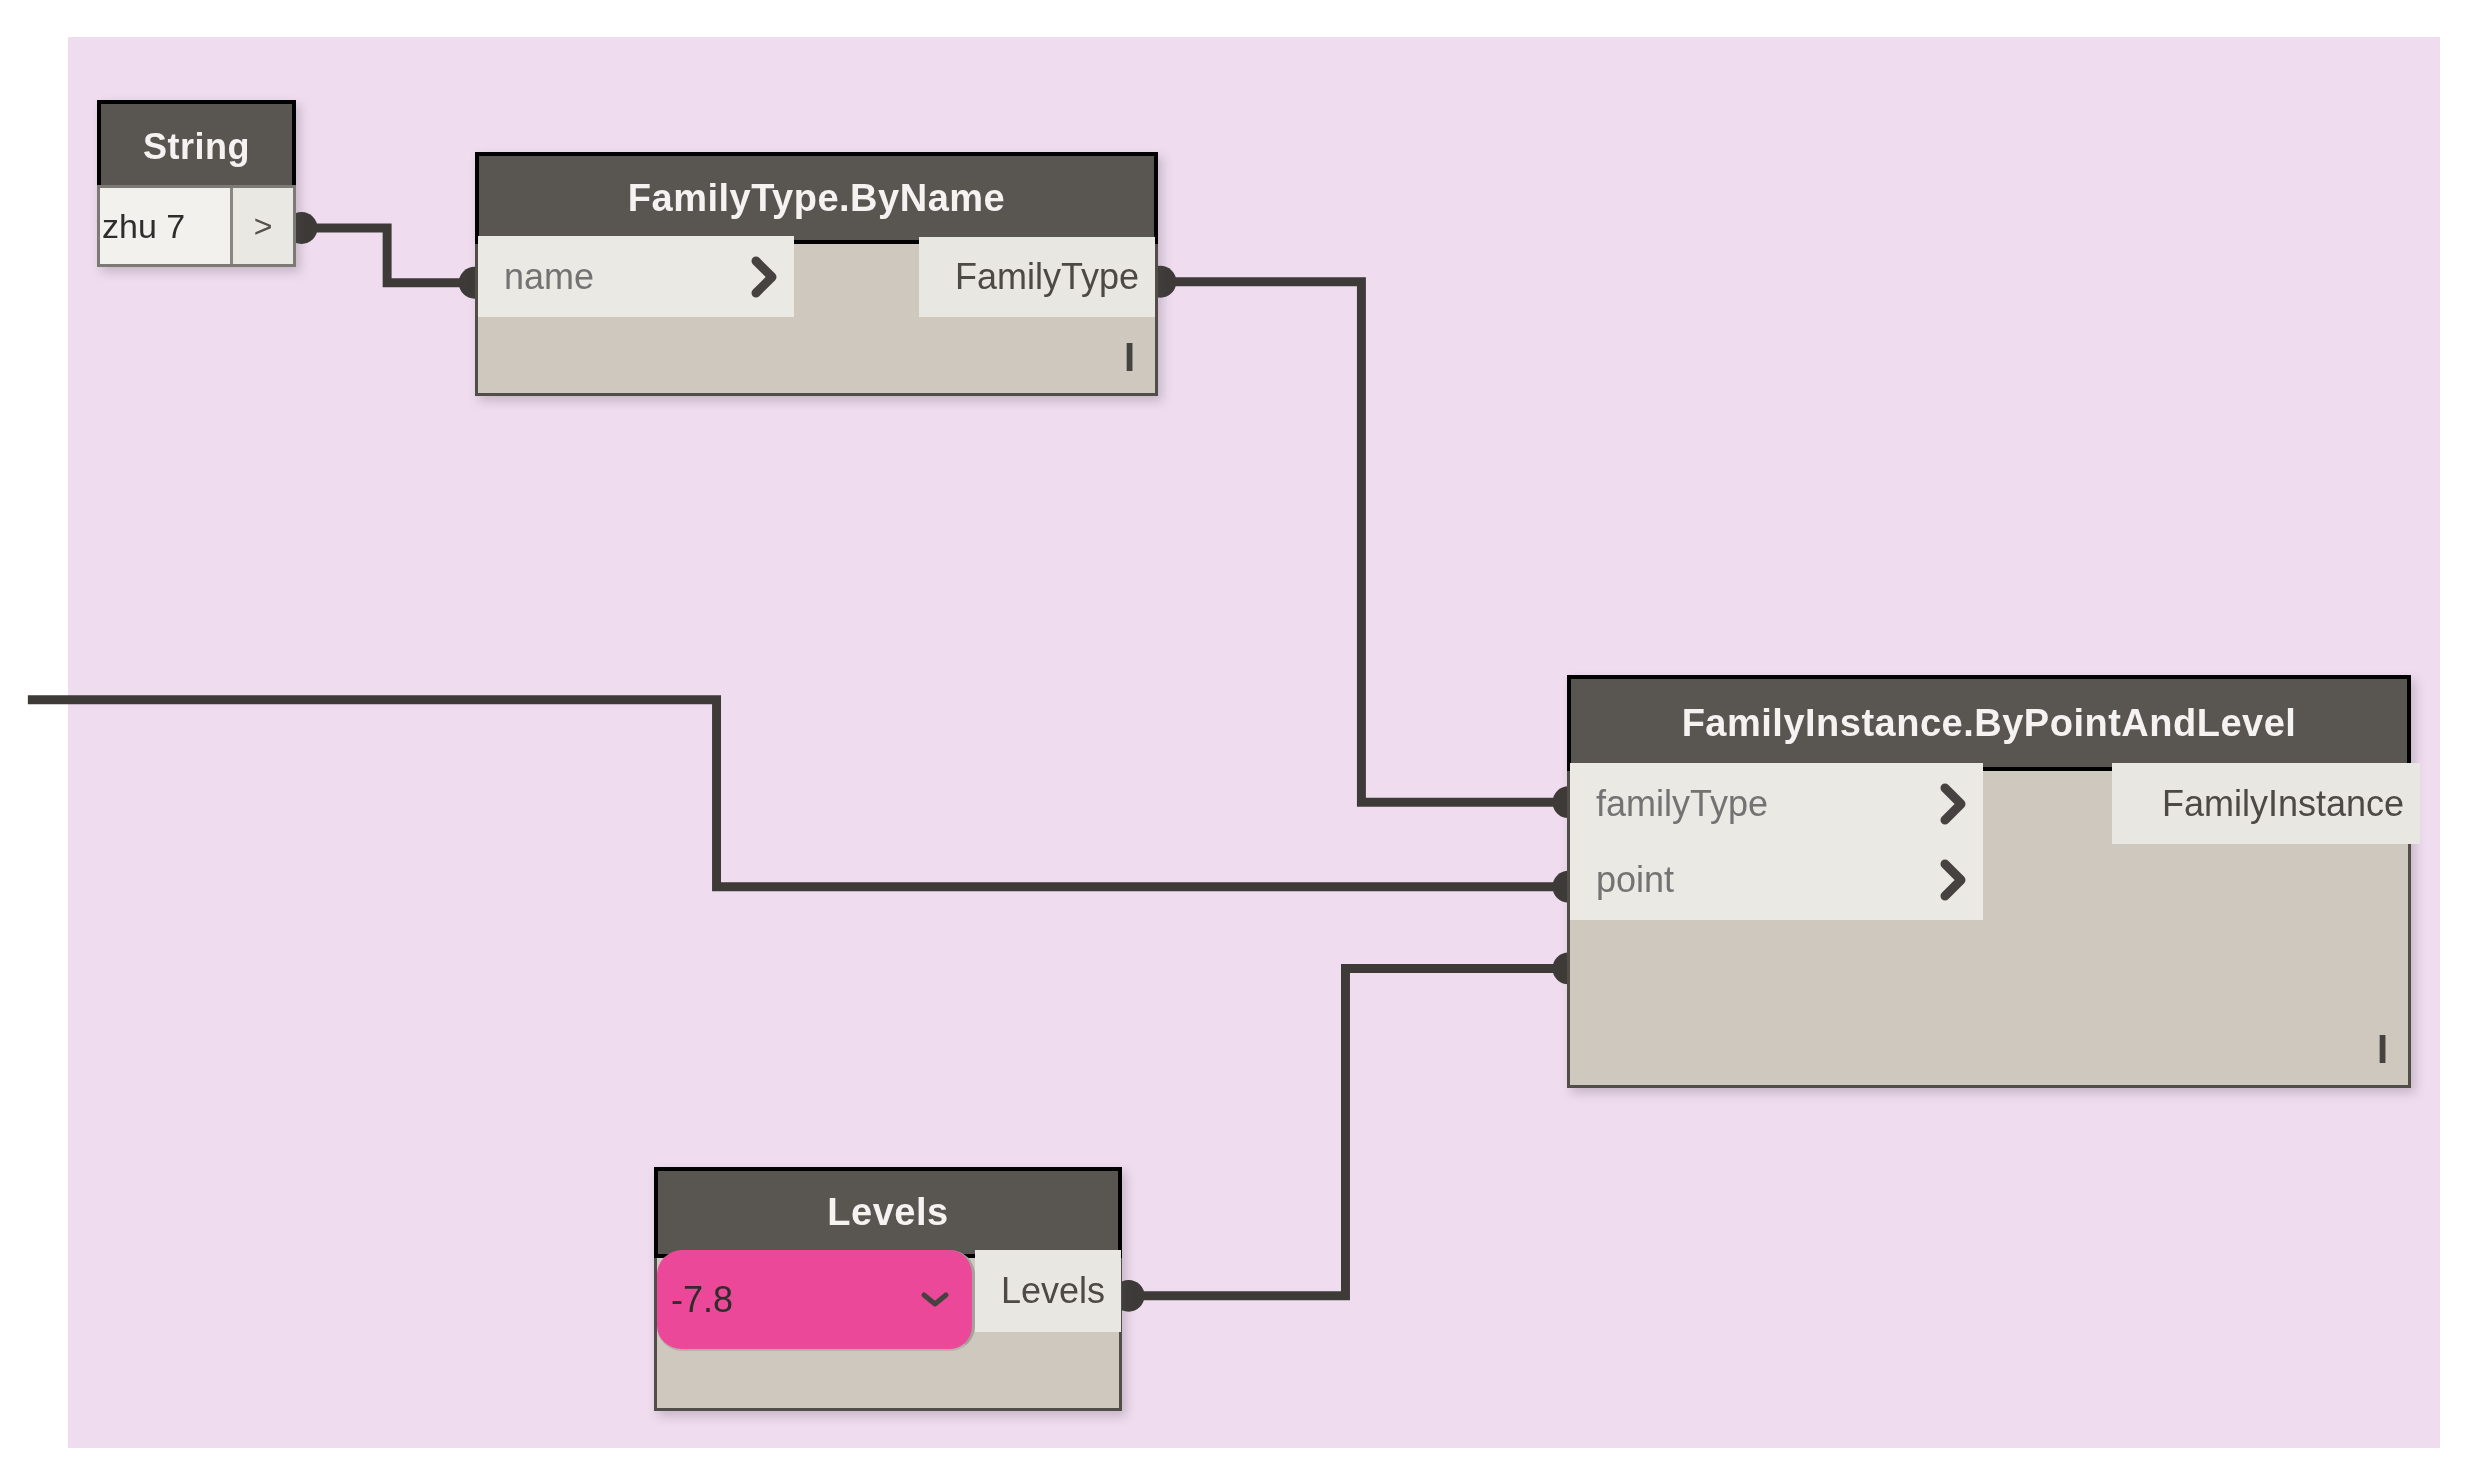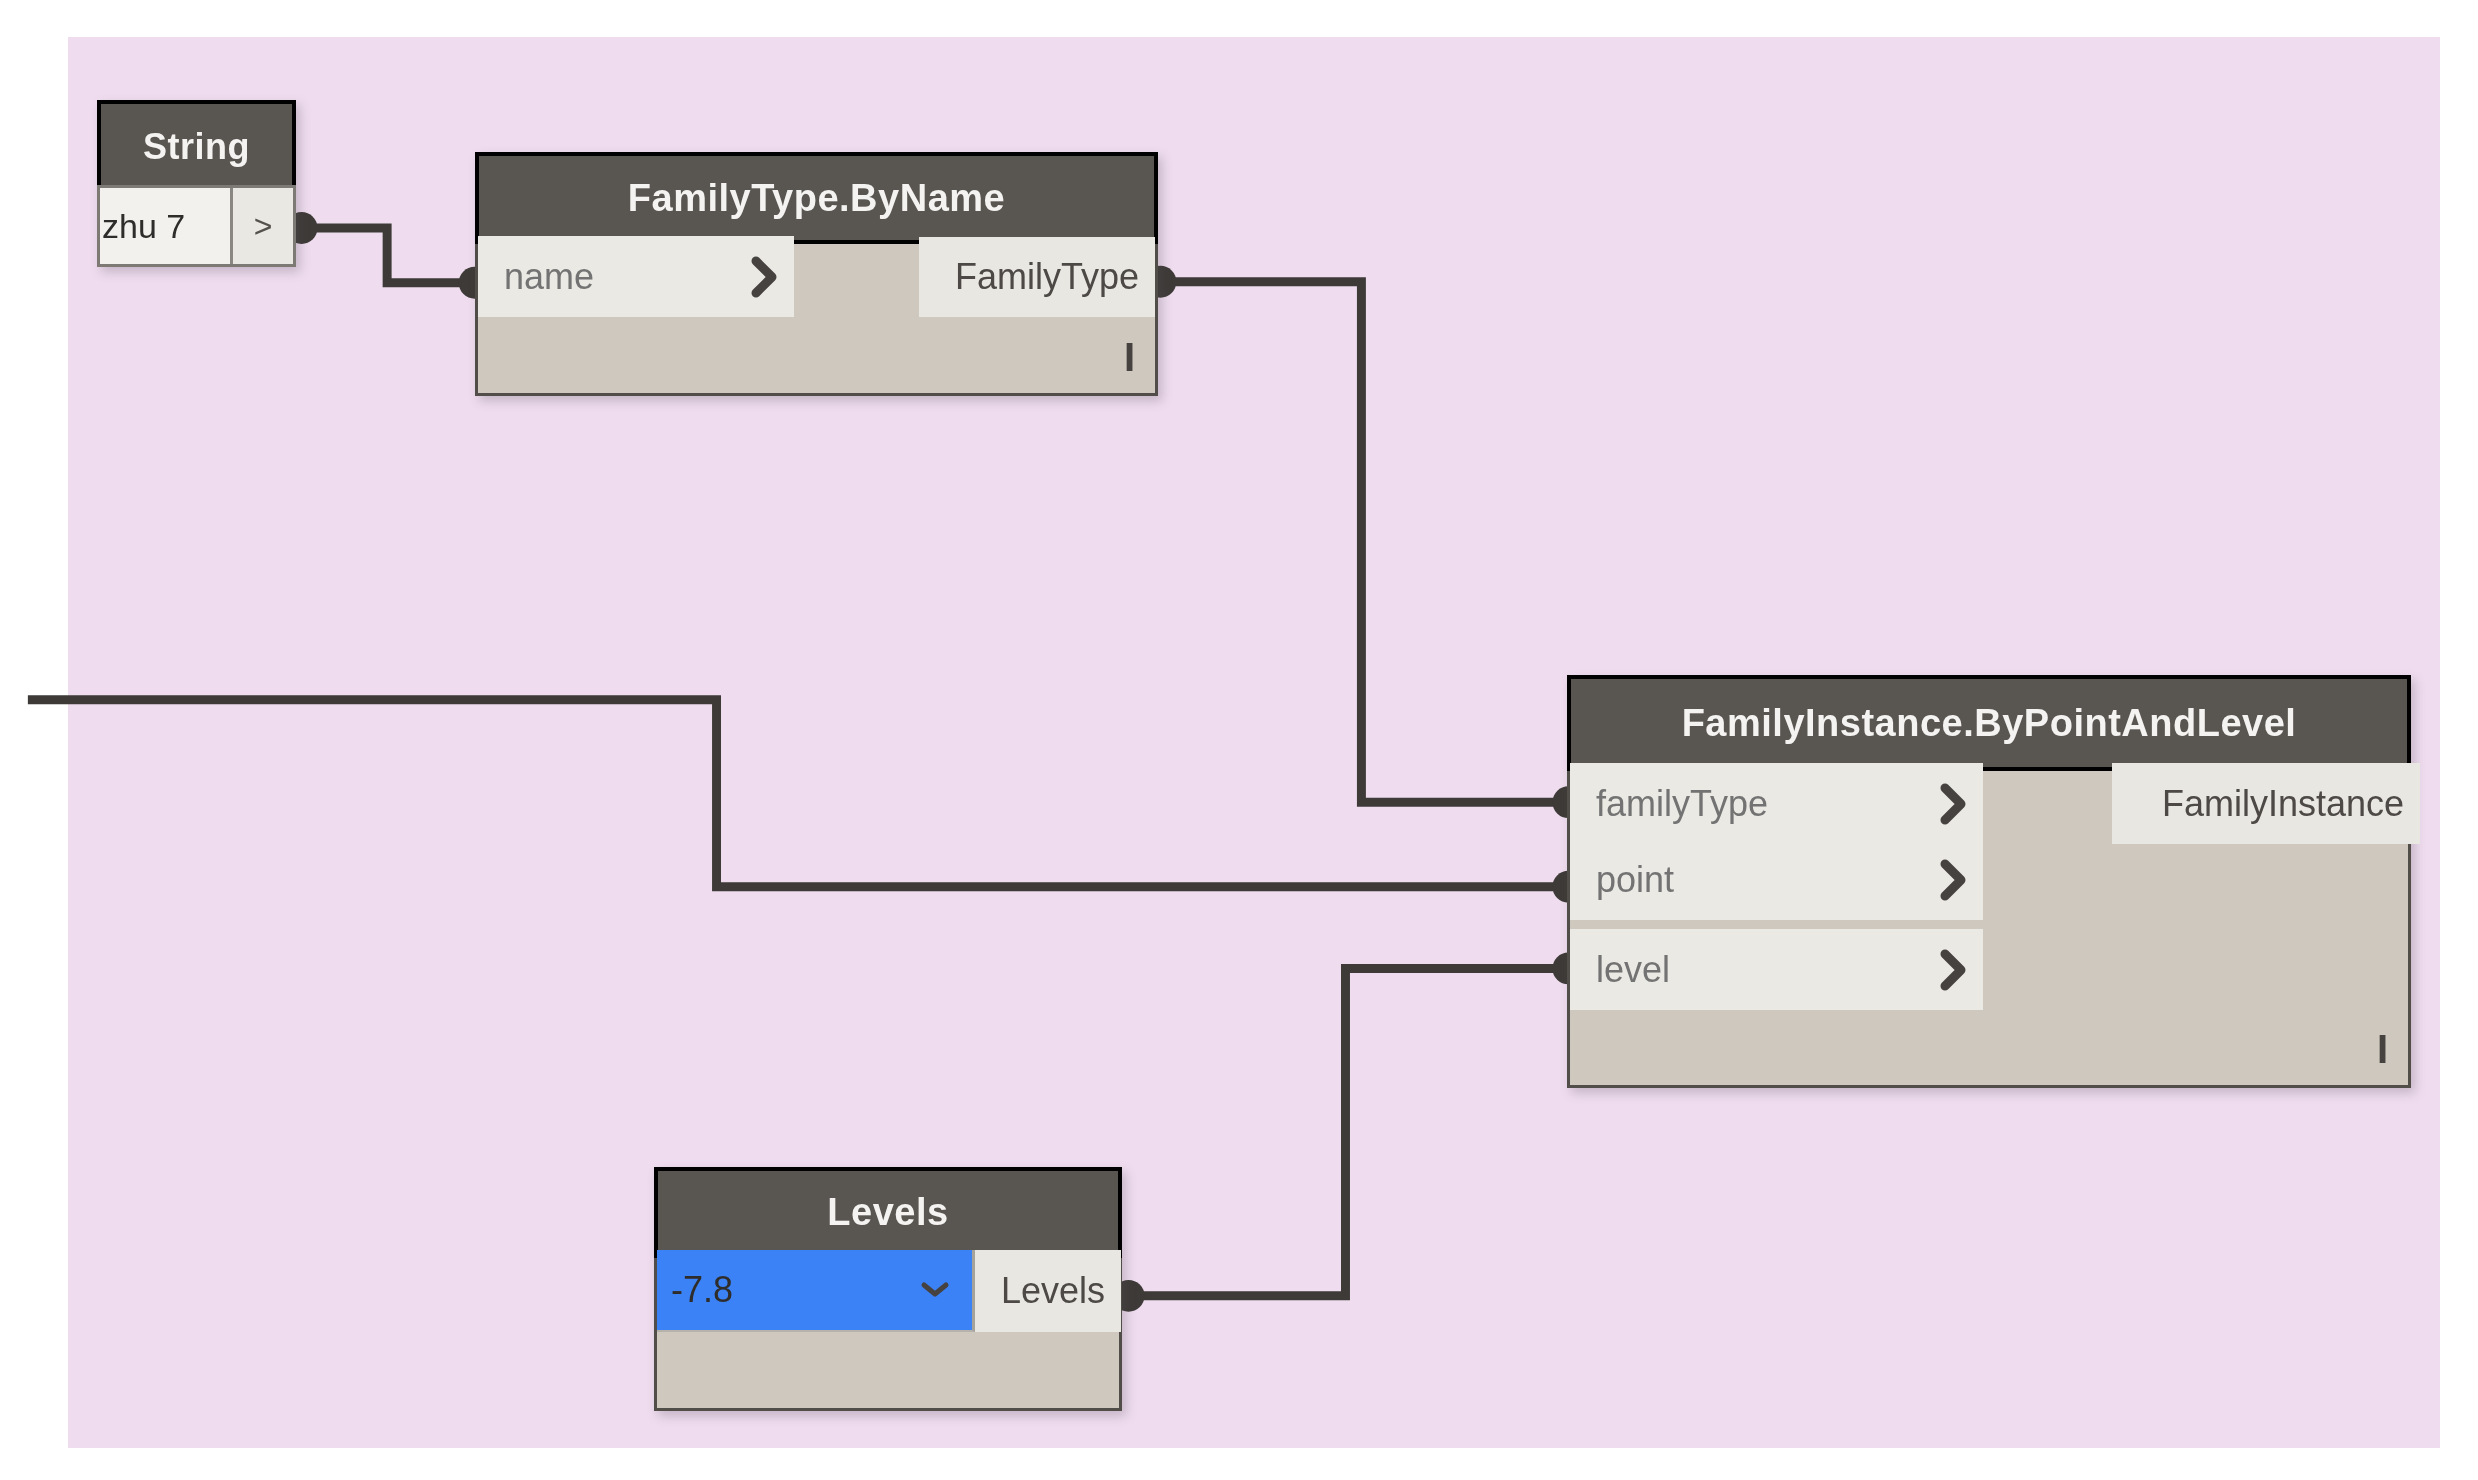--- a/index.html
+++ b/index.html
@@ -36,24 +36,24 @@
   
   .string-input-box { position:absolute; left:0; top:0; bottom:0; width:130px;
             background:#f2f1ed; border-right:3px solid #8a8681;
             display:flex; align-items:center; }
   .string-value { color:#2f2d2b; font-size:34px; padding-left:2px; white-space:nowrap; }
   .string-port-box { position:absolute; left:133px; top:0; bottom:0; right:0;
             background:#eae8e3; display:flex; align-items:center; justify-content:center; }
   .string-port-arrow { color:#55514d; font-size:32px; }
 
   
-  .dd-row { position:absolute; left:0; top:0; width:318px; height:82px;
-            box-sizing:border-box; background:#3b82f6;
+  .dd-row { position:absolute; left:0; top:0; width:318px; height:101px;
+            box-sizing:border-box; background:#ec4899;
             border-right:3px solid #a5a19b; border-bottom:2px solid #b5b1ab;
-            display:flex; align-items:center; }
+            display:flex; align-items:center;border-radius:25px; }
   .dd-value { color:#2f2d2b; font-size:36px; padding-left:14px; }
   .dd-caret { position:absolute; right:22px; top:50%; transform:translateY(-50%); }
 </style>
 </head>
 <body>
 
 <div class="stage">
 
   <div class="workspace"></div>
 
@@ -115,26 +115,20 @@
         <svg class="in-chevron" width="28" height="44" viewBox="0 0 28 44">
           <polyline points="6,6 22,22 6,38" fill="none" stroke="#45423f" stroke-width="9" stroke-linecap="round" stroke-linejoin="round"></polyline>
         </svg>
       </div>
       <div class="in-row" style="left:0; top:76px; width:413px; height:81px;">
         <span class="in-label">point</span>
         <svg class="in-chevron" width="28" height="44" viewBox="0 0 28 44">
           <polyline points="6,6 22,22 6,38" fill="none" stroke="#45423f" stroke-width="9" stroke-linecap="round" stroke-linejoin="round"></polyline>
         </svg>
       </div>
-      <div class="in-row" style="left:0; top:166px; width:413px; height:81px;">
-        <span class="in-label">level</span>
-        <svg class="in-chevron" width="28" height="44" viewBox="0 0 28 44">
-          <polyline points="6,6 22,22 6,38" fill="none" stroke="#45423f" stroke-width="9" stroke-linecap="round" stroke-linejoin="round"></polyline>
-        </svg>
-      </div>
       <div class="out-row" style="left:542px; top:0; width:296px; height:81px;padding-left:12px;">
         <span class="out-label">FamilyInstance</span>
       </div>
       <span class="lacing">I</span>
     </div>
   </div>
 
   <div class="node" style="left:654px; top:1167px; width:468px; height:244px;padding-left:23px;">
     <div class="node-header" style="height:83px;">
       <span class="node-title">Levels</span>

